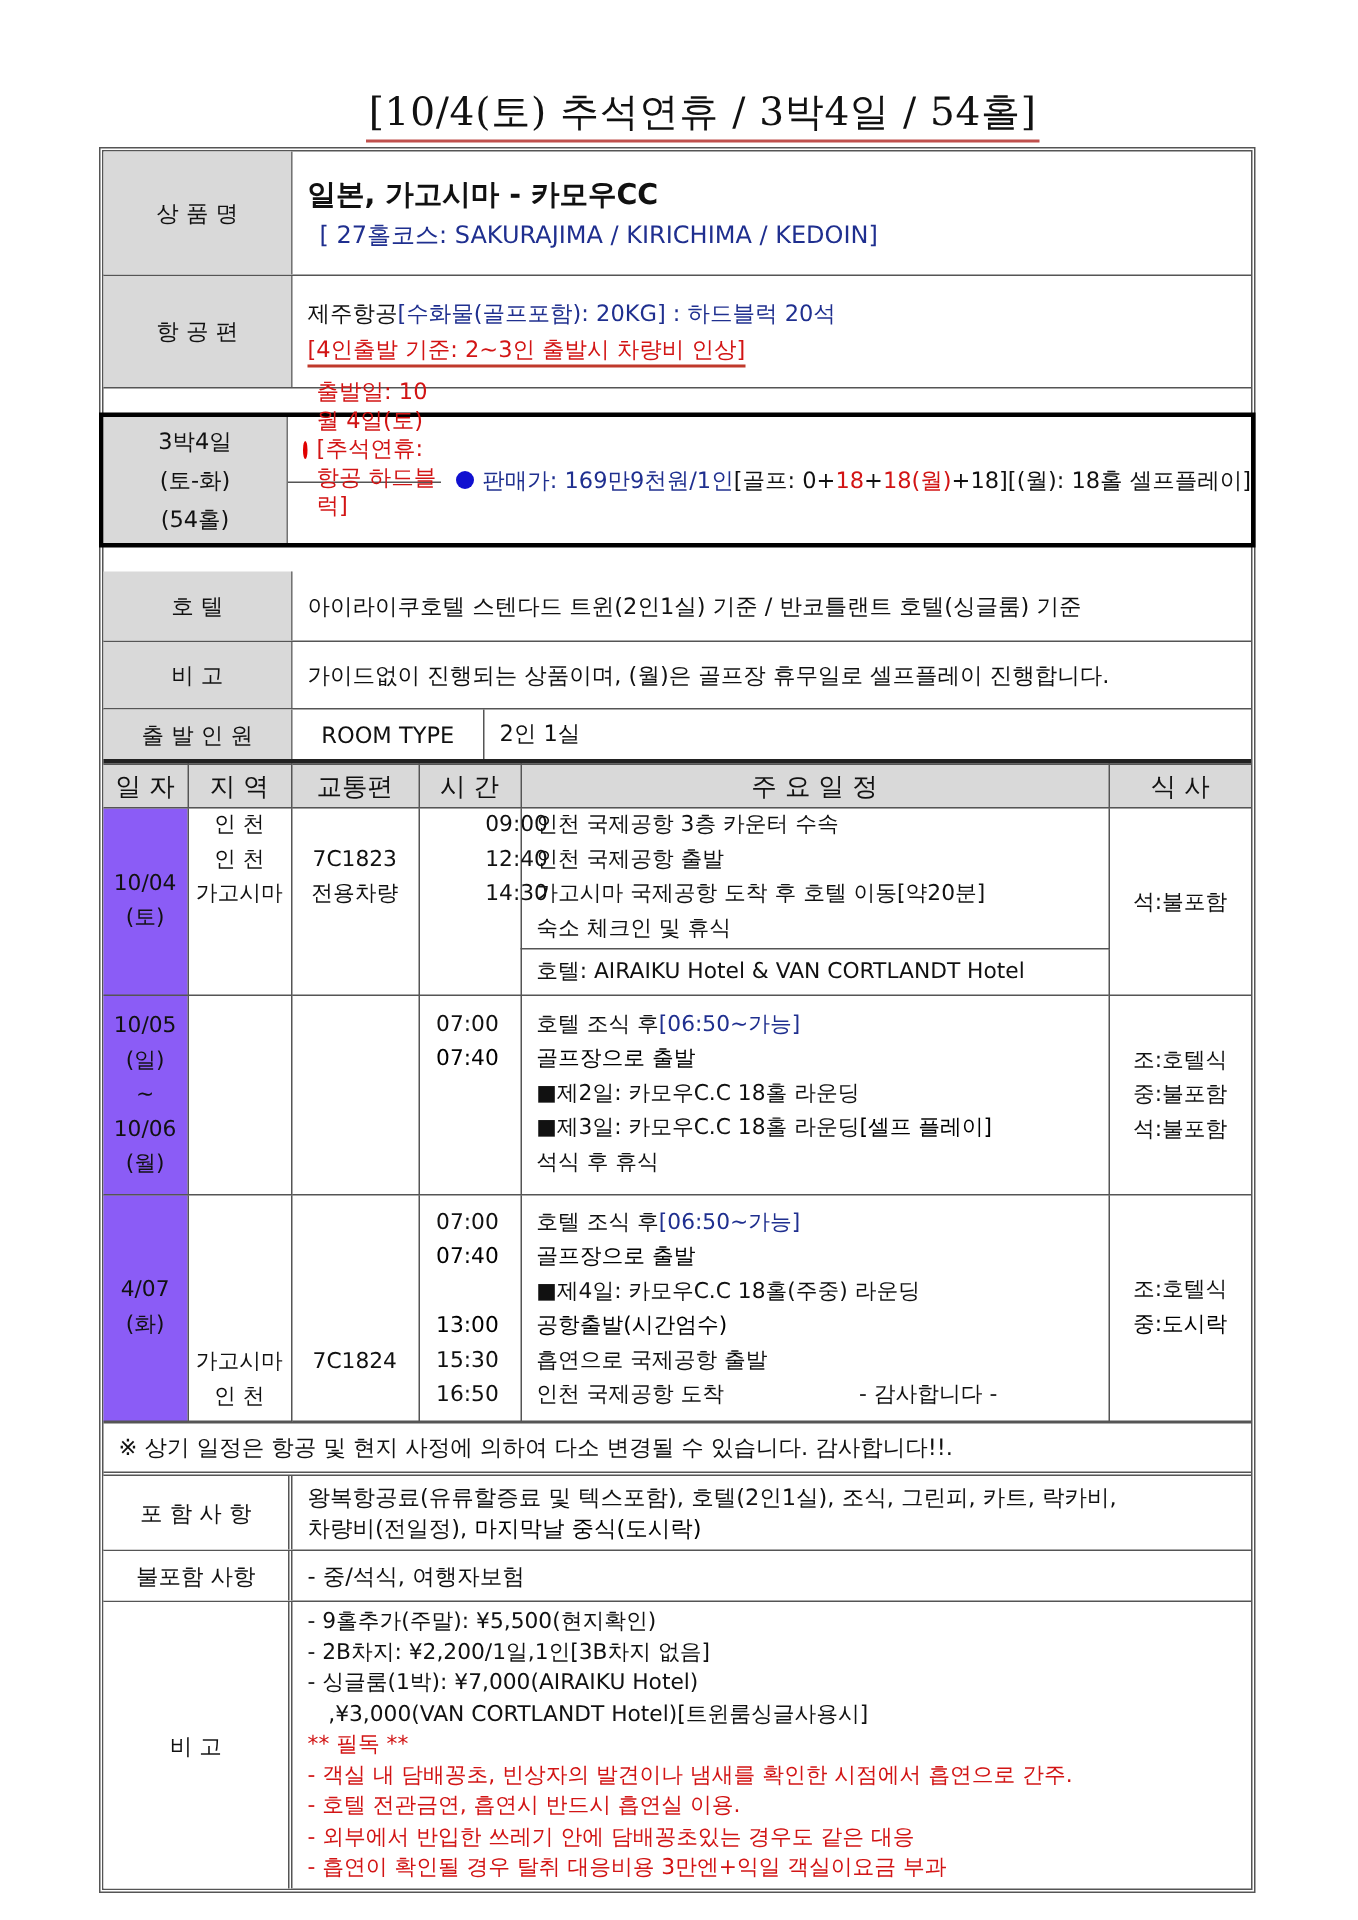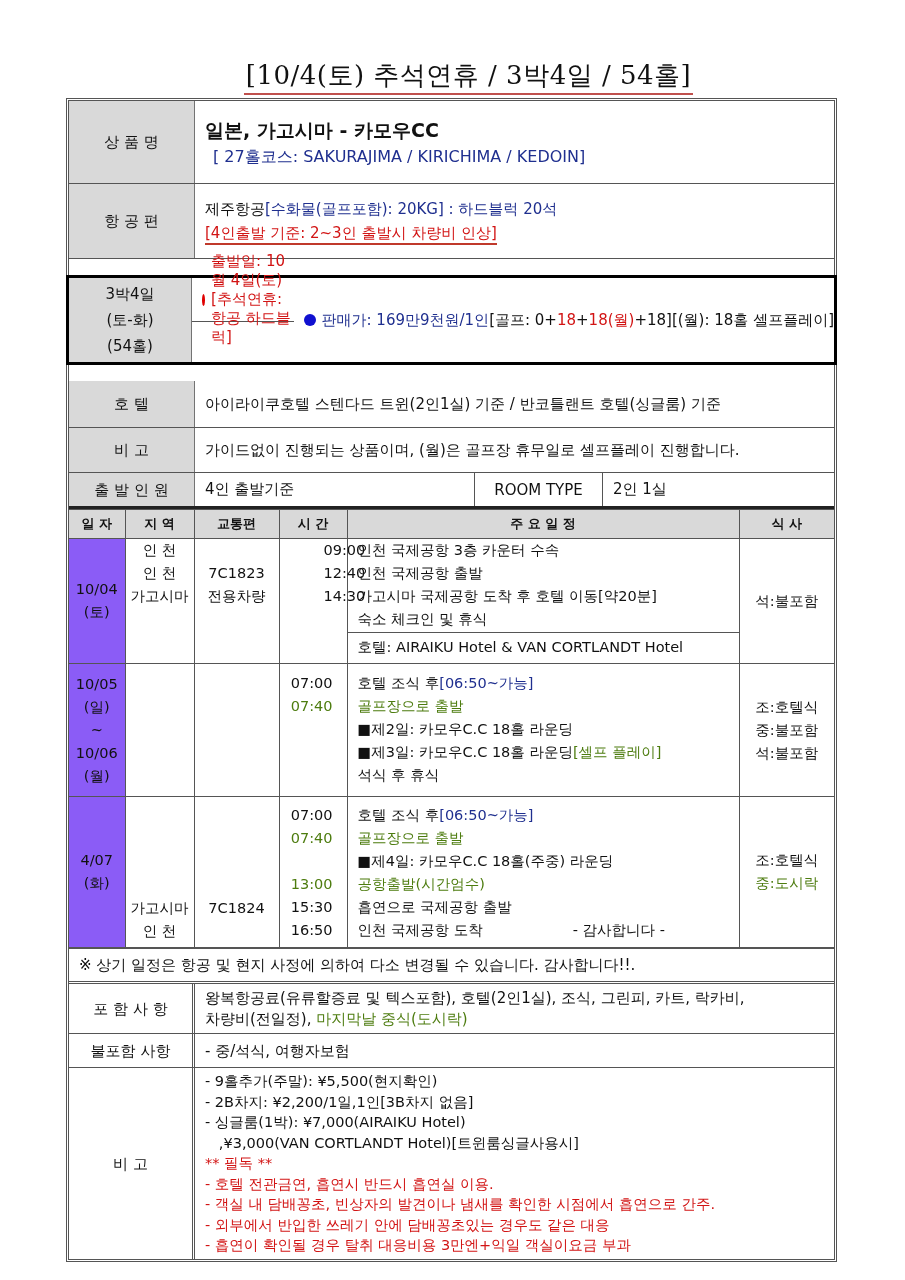--- a/index.html
+++ b/index.html
@@ -5,27 +5,27 @@
   html, body { margin:0; padding:0; background:#ffffff; }
   body { width:905px; height:1280px; position:relative; font-family:"DejaVu Sans", "Liberation Sans", sans-serif; color:#111; overflow:hidden; }
   .title { position:absolute; left:16px; width:905px; top:58px; text-align:center; font-family:"DejaVu Serif", "Liberation Serif", serif; font-size:26px; letter-spacing:0.5px; }
   .title span { display:inline-block; border-bottom:2px solid #c0504d; padding:0 2px 1px 2px; line-height:34px; }
   .box { position:absolute; left:66px; width:771px; border:3px double #555; box-sizing:border-box; }
   .row { position:relative; display:flex; border-bottom:1px solid #555; box-sizing:border-box; }
   .lbl { width:126px; flex:none; background:#d9d9d9; border-right:1px solid #737373; display:flex; align-items:center; justify-content:center; font-size:15px; text-align:center; line-height:26px; box-sizing:border-box; }
   .val { flex:1; padding:0 10px; display:flex; flex-direction:column; justify-content:center; font-size:15px; line-height:24px; }
   .blue { color:#1f2f8f; }
   .red { color:#d21414; }
-  .dred { color:#4d7c0f; }
+  .dred { color:#000000; }
   .ul-red { border-bottom:2px solid #c0392b; display:inline-block; line-height:20px; }
   .thick { border:3px solid #000; margin:16px -3px; }
   .dot { display:inline-block; width:12px; height:12px; border-radius:50%; margin-right:6px; vertical-align:-1px; }
   .sched { width:100%; border-collapse:collapse; table-layout:fixed; font-size:14.5px; }
   .sched td, .sched th { border:1px solid #555; padding:0; }
-  .sched th { background:#d9d9d9; font-weight:bold; height:28px; font-size:13px; }
+  .sched th { background:#d9d9d9; font-weight:normal; height:28px; font-size:17px; }
   .sched .date { background:#8b5cf6; text-align:center; line-height:23px; }
   .lines div { height:23px; line-height:23px; white-space:nowrap; }
   .c { text-align:center; }
   .r { text-align:right; padding-right:14px !important; }
   .note { height:32px; line-height:32px; padding-left:10px; font-size:15px; border-bottom:3px double #555; }
   .wl { background:#fff; }
 </style>
 </head>
 <body>
 
@@ -78,21 +78,20 @@
     <div class="val">아이라이쿠호텔 스텐다드 트윈(2인1실) 기준 / 반코틀랜트 호텔(싱글룸) 기준</div>
   </div>
 
   <div class="row" style="height:45px;">
     <div class="lbl">비 고</div>
     <div class="val">가이드없이 진행되는 상품이며, (월)은 골프장 휴무일로 셀프플레이 진행합니다.</div>
   </div>
 
   <div class="row" style="height:36px;border-bottom:3px solid #222;">
     <div class="lbl">출 발 인 원</div>
-    <div style="width:280px;border-right:1px solid #555;display:flex;align-items:center;padding-left:10px;font-size:15px;box-sizing:border-box;">4인 출발기준</div>
     <div style="width:128px;border-right:1px solid #555;display:flex;align-items:center;justify-content:center;font-size:15px;box-sizing:border-box;">ROOM TYPE</div>
     <div style="flex:1;display:flex;align-items:center;padding-left:10px;font-size:15px;">2인 1실</div>
   </div>
 
   <table class="sched">
     <colgroup>
       <col style="width:56px">
         <col style="width:69px">
         <col style="width:85px">
         <col style="width:68px">
@@ -221,19 +220,19 @@
   </div>
 
   <div class="row" style="height:191px;border-bottom:none;">
     <div class="lbl wl" style="border-right:3px double #555;">비     고</div>
     <div class="val" style="font-size:14.5px;line-height:20.5px;white-space:pre;">
       <div>- 9홀추가(주말): ¥5,500(현지확인)</div>
       <div>- 2B차지: ¥2,200/1일,1인[3B차지 없음]</div>
       <div>- 싱글룸(1박): ¥7,000(AIRAIKU Hotel)</div>
       <div>   ,¥3,000(VAN CORTLANDT Hotel)[트윈룸싱글사용시]</div>
       <div class="red">** 필독 **</div>
+      <div class="red">- 객실 내 담배꽁초, 빈상자의 발견이나 냄새를 확인한 시점에서 흡연으로 간주.</div>
       <div class="red">- 호텔 전관금연, 흡연시 반드시 흡연실 이용.</div>
-      <div class="red">- 객실 내 담배꽁초, 빈상자의 발견이나 냄새를 확인한 시점에서 흡연으로 간주.</div>
       <div class="red">- 외부에서 반입한 쓰레기 안에 담배꽁초있는 경우도 같은 대응</div>
       <div class="red">- 흡연이 확인될 경우 탈취 대응비용 3만엔+익일 객실이요금 부과</div>
     </div>
   </div>
 </div>
 
 </body></html>

